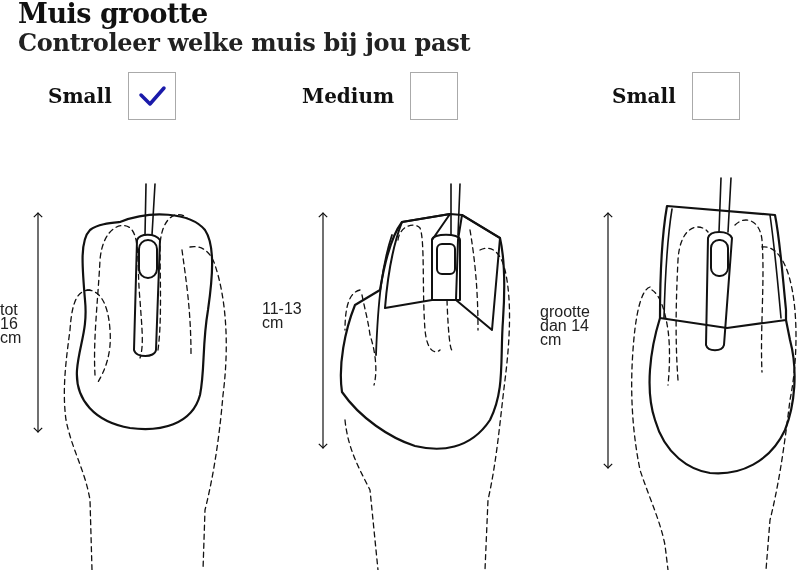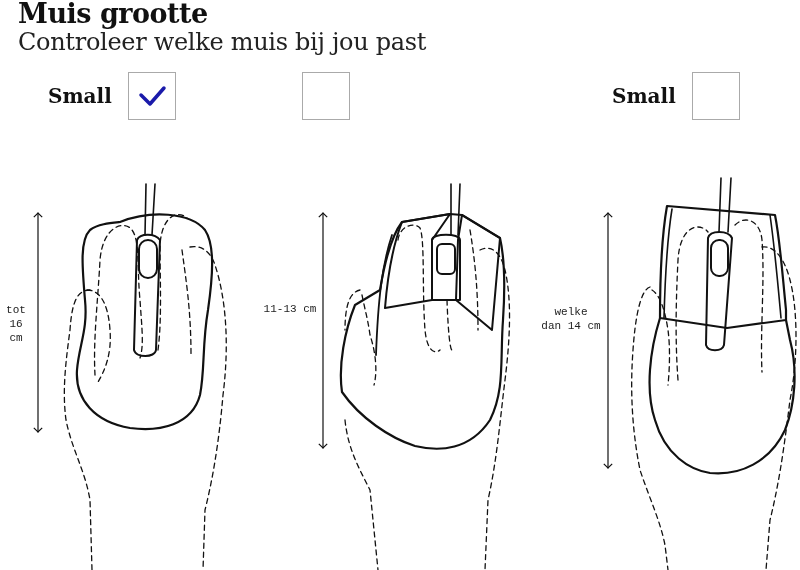--- a/index.html
+++ b/index.html
@@ -1,55 +1,56 @@
 <!DOCTYPE html>
 <html><head>
 <meta charset="utf-8">
 <style>
   html,body{margin:0;padding:0;background:#fff;}
   body{width:800px;height:570px;position:relative;overflow:hidden;font-family:"DejaVu Serif",serif;color:#111;}
   .title{position:absolute;left:18px;top:-2px;font-family:"DejaVu Serif",serif;font-weight:900;font-size:27px;letter-spacing:-0.5px;}
-  .subtitle{position:absolute;left:18px;top:28px;font-family:"DejaVu Serif",serif;font-weight:400;font-size:24px;letter-spacing:-0.3px;color:#222;}
+  .subtitle{position:absolute;left:18px;top:28px;font-family:"DejaVu Serif",serif;font-weight:700;font-size:24px;letter-spacing:-0.3px;color:#222;}
   .opt{position:absolute;top:72px;height:48px;display:flex;align-items:center;}
   .opt-label{font-family:"DejaVu Serif",serif;font-weight:900;font-size:20px;margin-right:16px;}
   .cb{width:48px;height:48px;border:1.5px solid #aaa;box-sizing:border-box;background:#fff;display:flex;align-items:center;justify-content:center;cursor:pointer;}
-  .dim{position:absolute;font-family:Liberation Mono, monospace;font-size:11px;color:#222;text-align:center;line-height:14px;}
+  .dim{position:absolute;font-family:Liberation Sans, sans-serif;font-size:16px;color:#222;text-align:left;line-height:14px;}
   svg.art{position:absolute;left:0;top:0;}
 </style>
 </head>
 <body>
 
 <div class="title">Muis grootte</div>
 <div class="subtitle">Controleer welke muis bij jou past</div>
 
 <div class="opt" style="left:48px;">
   <span class="opt-label">Small</span>
   <div class="cb">
     <svg width="34" height="34" viewBox="0 0 34 34">
       <polyline points="6,16 15,25 29,9" fill="none" stroke="#1a1aaa" stroke-width="3.5" stroke-linecap="round" stroke-linejoin="round"></polyline>
     </svg>
   </div>
 </div>
 <div class="opt" style="left:302px;">
+  <span class="opt-label">Medium</span>
   <div class="cb"></div>
 </div>
 <div class="opt" style="left:612px;">
   <span class="opt-label">Small</span>
   <div class="cb"></div>
 </div>
 
 <div class="dim" style="left:0px;top:303px;width:32px;">
   <div>tot</div>
   <div>16 cm</div>
 </div>
 <div class="dim" style="left:262px;top:302px;width:56px;">
   <div>11-13 cm</div>
 </div>
 <div class="dim" style="left:540px;top:305px;width:62px;">
-  <div>welke</div>
+  <div>grootte</div>
   <div>dan 14 cm</div>
 </div>
 
 <svg class="art" width="800" height="570" viewBox="0 0 800 570">
   <defs>
     <marker id="ah" markerWidth="8" markerHeight="8" refX="4" refY="4" orient="auto-start-reverse">
       <path d="M0.5,0.5 L4,4 L0.5,7.5" fill="none" stroke="#111" stroke-width="1"></path>
     </marker>
   </defs>
   <g fill="none" stroke="#111" stroke-linecap="round" stroke-linejoin="round">

